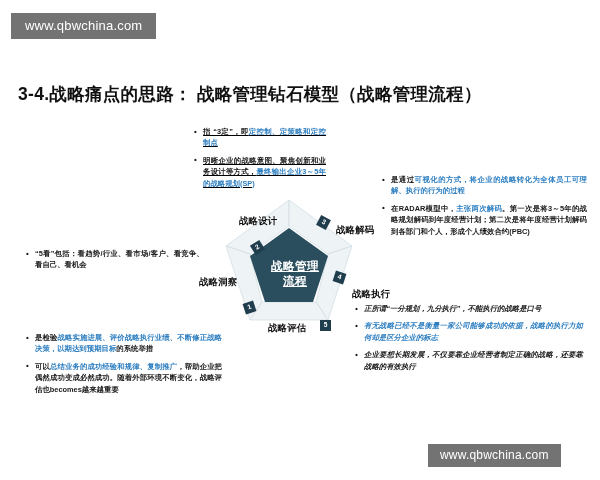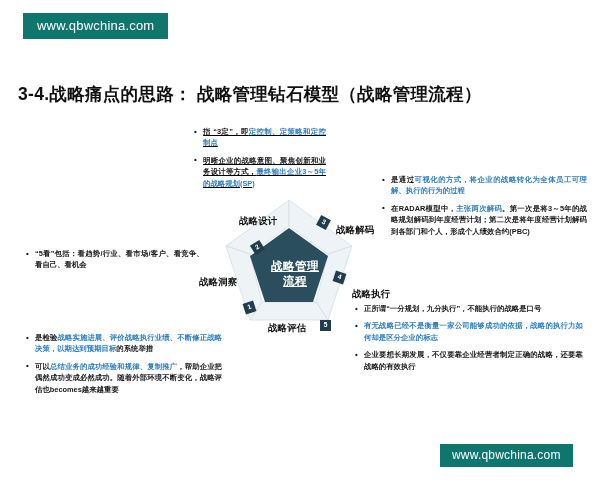--- a/index.html
+++ b/index.html
@@ -11,28 +11,27 @@
   }
   #slide {
     position: relative;
     width: 600px; height: 480px;
     background: #ffffff;
   }
 
   
   .watermark {
     position: absolute;
-    background: #0f766e;
+    background: #737373;
     color: #ffffff;
     font-size: 13px;
     letter-spacing: .2px;
     padding: 6px 14px 7px 14px;
     white-space: nowrap;
     line-height: 1;
-    margin-left: 12px;
   }
   #wm-top { left: 11px; top: 13px; }
   #wm-bottom { left: 428px; top: 444px; padding: 5px 12px 6px 12px; font-size: 12px;}
 
   
   #title {
     position: absolute;
     left: 18px; top: 82px;
     font-size: 17.5px;
     font-weight: bold;
@@ -59,21 +58,21 @@
     left: 0; top: -0.5px;
     font-size: 8px;
     color: #1a1a1a;
   }
   .hl { color: #2e7fc1; }
 
   #blk-design { left: 194px; top: 126px; width: 132px; text-decoration: underline; }
   #blk-decode { left: 382px; top: 160px; width: 205px; margin-top: 14px; }
   #blk-insight { left: 26px; top: 248px; width: 178px; }
   #blk-eval   { left: 26px; top: 332px; width: 196px; }
-  #blk-exec   { left: 355px; top: 303px; width: 228px; }
+  #blk-exec   { left: 355px; top: 303px; width: 228px; font-style: italic; }
 
   
   #diagram {
     position: absolute;
     left: 196px; top: 198px;
     width: 186px; height: 150px;
   }
   #diagram svg { display: block; }
 
   

